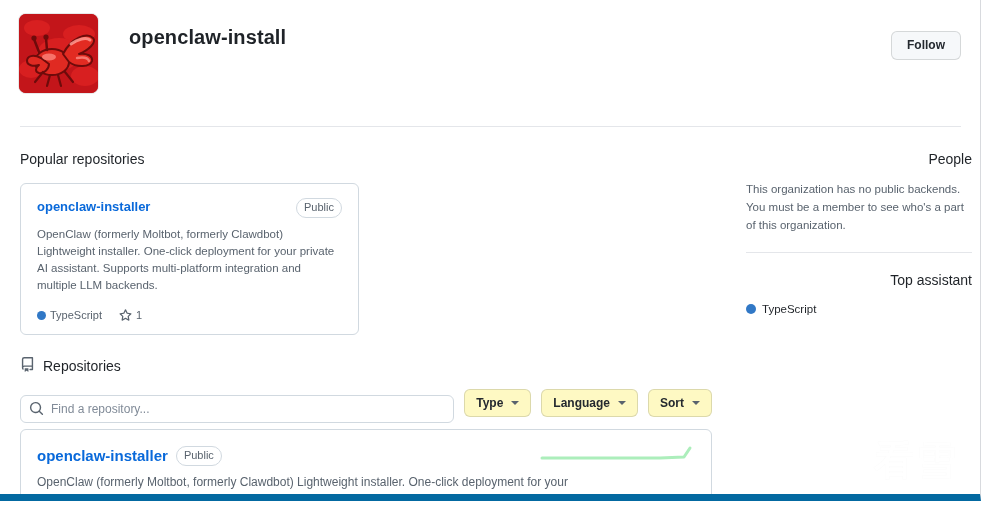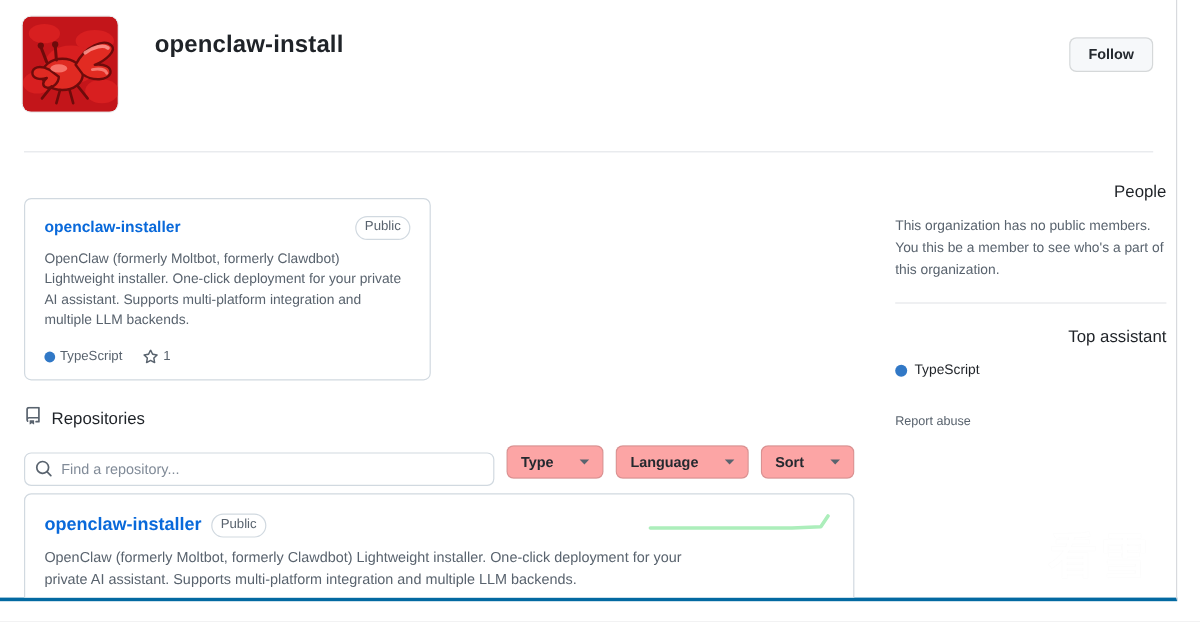--- a/index.html
+++ b/index.html
@@ -22,21 +22,21 @@
 
   
   .canvas {
     position: absolute;
     left: 0;
     top: 0;
     width: 981px;
     height: 501px;
     background: #ffffff;
     border-right: 1px solid #d8dade;
-    border-bottom: 3px solid #0369a1;
+    border-bottom: 7px solid #0369a1;
     overflow: hidden;
   }
 
   
   .org-header {
     position: absolute;
     left: 0; top: 0;
     width: 981px;
     padding: 14px 20px 0 19px;
   }
@@ -200,29 +200,29 @@
   .search-input::placeholder { color: #818b98; }
   .search-ico {
     position: absolute;
     left: 9px; top: 6px;
     pointer-events: none;
   }
   .drop-btn {
     height: 28px;
     border: 1px solid rgba(27,31,36,0.15);
     border-radius: 6px;
-    background: #fca5a5;
+    background: #fef9c3;
     font-size: 12px;
     font-weight: 600;
     color: #24292f;
     font-family: "Liberation Sans", sans-serif;
     padding: 0 11px;
     display: flex;
     align-items: center;
-    gap: 22px;
+    gap: 8px;
     cursor: pointer;
   }
   .caret {
     width: 0; height: 0;
     border-left: 4px solid transparent;
     border-right: 4px solid transparent;
     border-top: 4px solid #59636e;
     display: inline-block;
   }
 
@@ -367,20 +367,21 @@
           </svg>
         </div>
         <div class="org-title">openclaw-install</div>
       </div>
       <button class="follow-btn">Follow</button>
     </div>
     <div class="header-divider"></div>
 
     <div class="main-col">
 
+      <div class="section-title">Popular repositories</div>
 
       <div class="pop-wrap">
         <div class="pop-card">
           <div class="pop-top">
             <a class="repo-link-sm">openclaw-installer</a>
             <span class="badge">Public</span>
           </div>
           <div class="pop-desc">OpenClaw (formerly Moltbot, formerly Clawdbot) Lightweight installer. One-click deployment for your private AI assistant. Supports multi-platform integration and multiple LLM backends.</div>
           <div class="meta-row">
             <span class="meta-item">
@@ -437,31 +438,30 @@
             <path d="M2 16 L120 16 L144 15 L150 6" fill="none" stroke="#aceebb" stroke-width="3" stroke-linecap="round" stroke-linejoin="round"></path>
           </svg>
 
         </div>
       </div>
     </div>
 
     <div class="side-col">
       <div>
         <div class="side-title">People</div>
-        <div class="side-text">This organization has no public members. You this be a member to see who's a part of this organization.</div>
+        <div class="side-text">This organization has no public backends. You must be a member to see who's a part of this organization.</div>
       </div>
       <div class="side-rule"></div>
       <div class="side-block-2">
         <div class="side-title">Top assistant</div>
         <div class="side-lang">
           <span class="lang-dot" style="background:#3178c6"></span>
           <span>TypeScript</span>
         </div>
       </div>
-      <div class="report">Report abuse</div>
     </div>
 
     <div class="watermark">
       <svg width="48" height="48" viewBox="0 0 48 48">
         <g stroke="rgba(255,255,255,0.9)" stroke-width="2.2" stroke-linecap="round" fill="none">
           <path d="M24 4 V44 M7 14 L41 34 M7 34 L41 14"></path>
           <path d="M24 10 L19 15 M24 10 L29 15 M24 38 L19 33 M24 38 L29 33"></path>
           <path d="M12 17 L12 24 M12 17 L18 17 M36 31 L36 24 M36 31 L30 31"></path>
           <path d="M12 31 L12 24 M12 31 L18 31 M36 17 L36 24 M36 17 L30 17"></path>
         </g>

